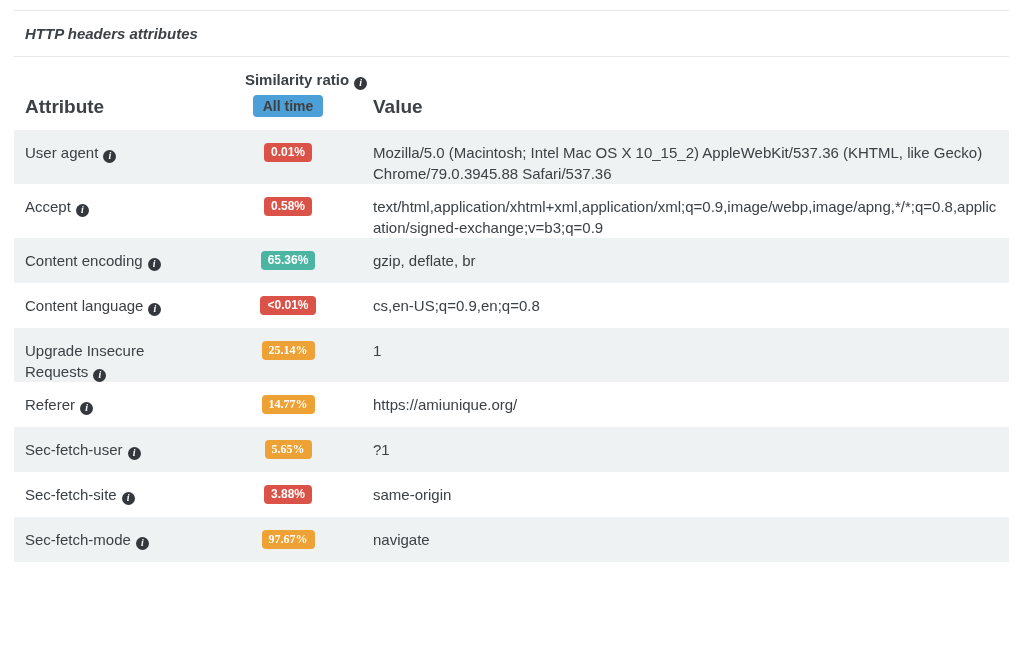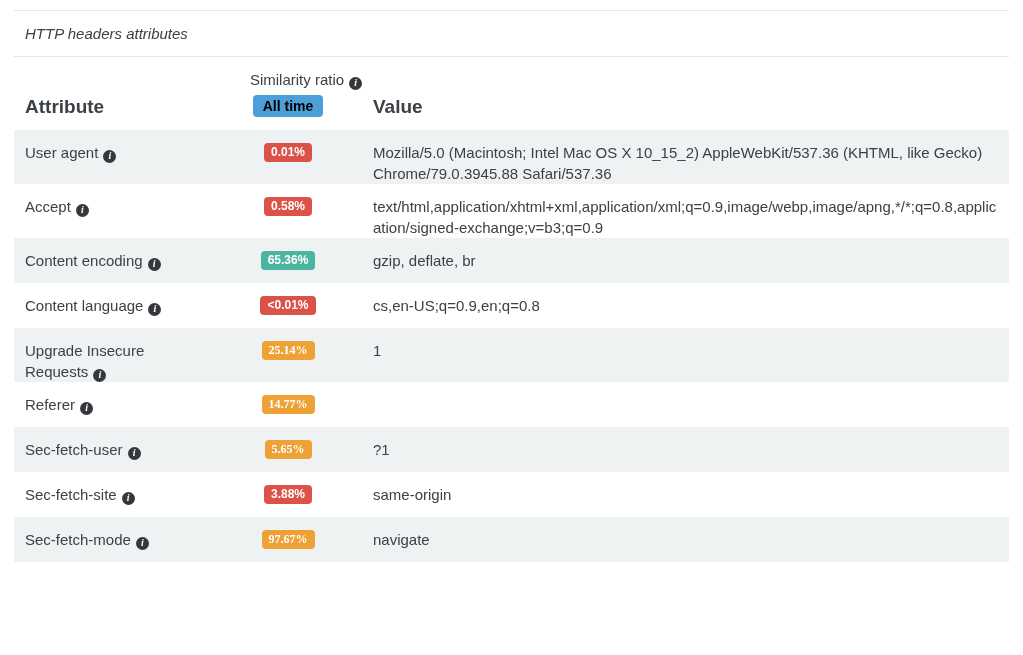--- a/index.html
+++ b/index.html
@@ -18,34 +18,34 @@
     font-family:"Liberation Sans","DejaVu Sans",sans-serif;
     color:var(--ink); font-size:15px; line-height:21px;
   }
   .wrap { margin:10px 14px 0 14px; }
 
   .title-bar {
     border-top:1px solid var(--line);
     border-bottom:1px solid var(--line);
     padding:12px 11px;
   }
-  .title-bar .title { font-style:italic; font-weight:400; font-size:15px; }
+  .title-bar .title { font-style:italic; font-weight:700; font-size:15px; }
 
   .thead, .trow {
     display:grid;
     grid-template-columns:196px 134px 1fr;
     padding-left:11px; padding-right:12px;
   }
   .thead { padding-top:12px; padding-bottom:13px; align-items:end; }
   .th-label { font-weight:700; font-size:19px; }
   .th-sim { display:flex; flex-direction:column; align-items:center; gap:5px; }
-  .sim-label-row { font-weight:400; white-space:nowrap;margin-left:36px; }
+  .sim-label-row { font-weight:700; white-space:nowrap;margin-left:36px; }
   .period-btn {
     border:none; cursor:pointer;
-    background:var(--period_blue); color:#000000;
+    background:var(--period_blue); color:#404040;
     font-family:inherit; font-weight:700; font-size:14px;
     padding:2px 10px; border-radius:4px; line-height:18px;
   }
   .th-value { padding-left:18px; }
 
   .trow { padding-top:12px; padding-bottom:0; min-height:45px; }
   .trow:nth-child(odd) { background:var(--row_shaded); }
 
   .cell.attr { padding-right:10px; }
   .cell.sim { display:flex; justify-content:center; align-items:flex-start; }
@@ -130,20 +130,21 @@
       <span class="badge orange">25.14%</span>
     </div>
     <div class="cell val">1</div>
   </div>
 
   <div class="trow">
     <div class="cell attr"><span>Referer</span><span class="info-icon"></span></div>
     <div class="cell sim">
       <span class="badge orange">14.77%</span>
     </div>
+    <div class="cell val">https://amiunique.org/</div>
   </div>
 
 
   <div class="trow">
     <div class="cell attr"><span>Sec-fetch-user</span><span class="info-icon"></span></div>
     <div class="cell sim">
       <span class="badge orange">5.65%</span>
     </div>
     <div class="cell val">?1</div>
   </div>

